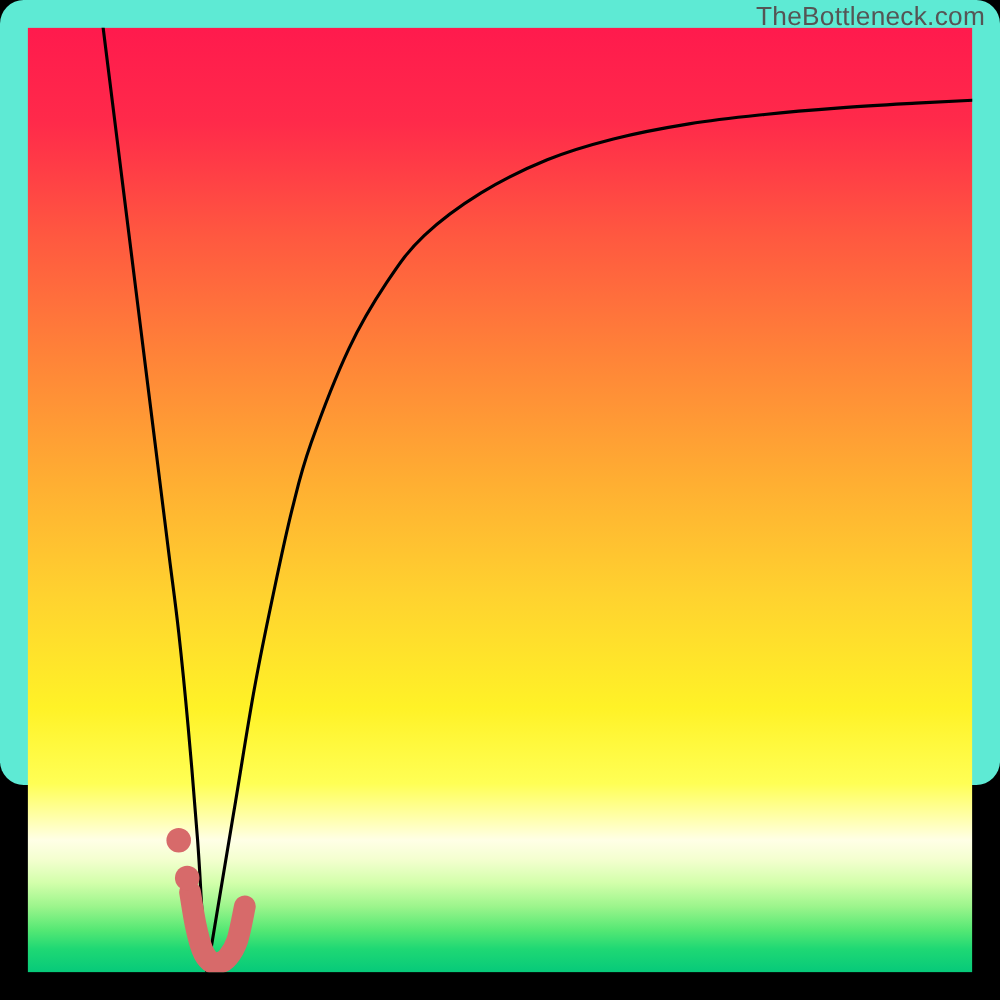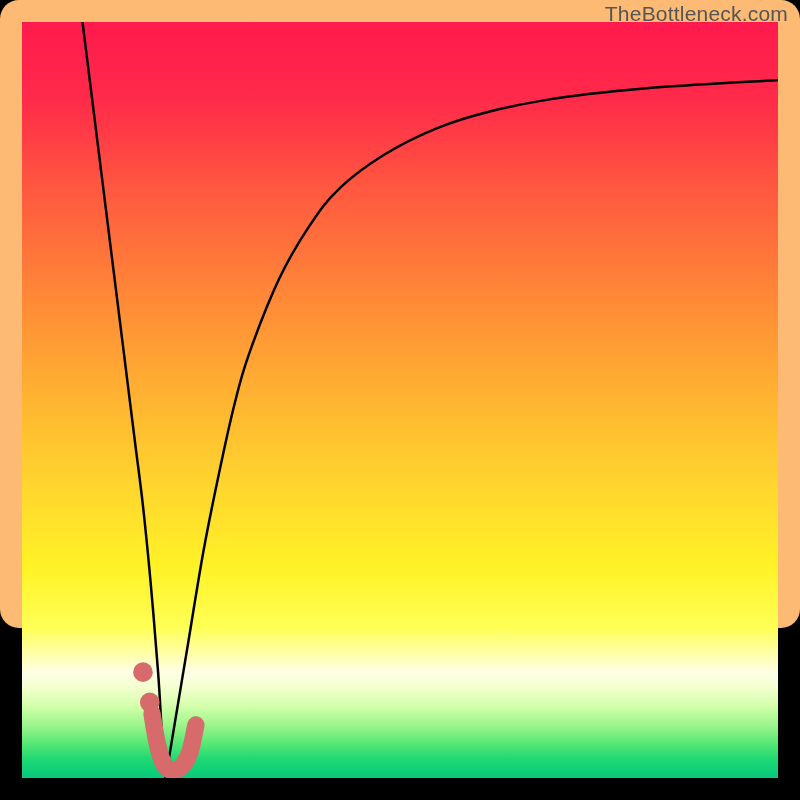--- a/index.html
+++ b/index.html
@@ -8,21 +8,21 @@
     width: 800px;
     height: 800px;
     overflow: hidden;
     background: #000;
     font-family: Arial, Helvetica, sans-serif;
   }
   .stage {
     position: relative;
     width: 800px;
     height: 628px;
-    background: #fdba74;
+    background: #5eead4;
     border-radius: 19px;
   }
   .plot {
     position: absolute;
     left: 22px;
     top: 22px;
     width: 756px;
     height: 756px;
     overflow: hidden;
   }

